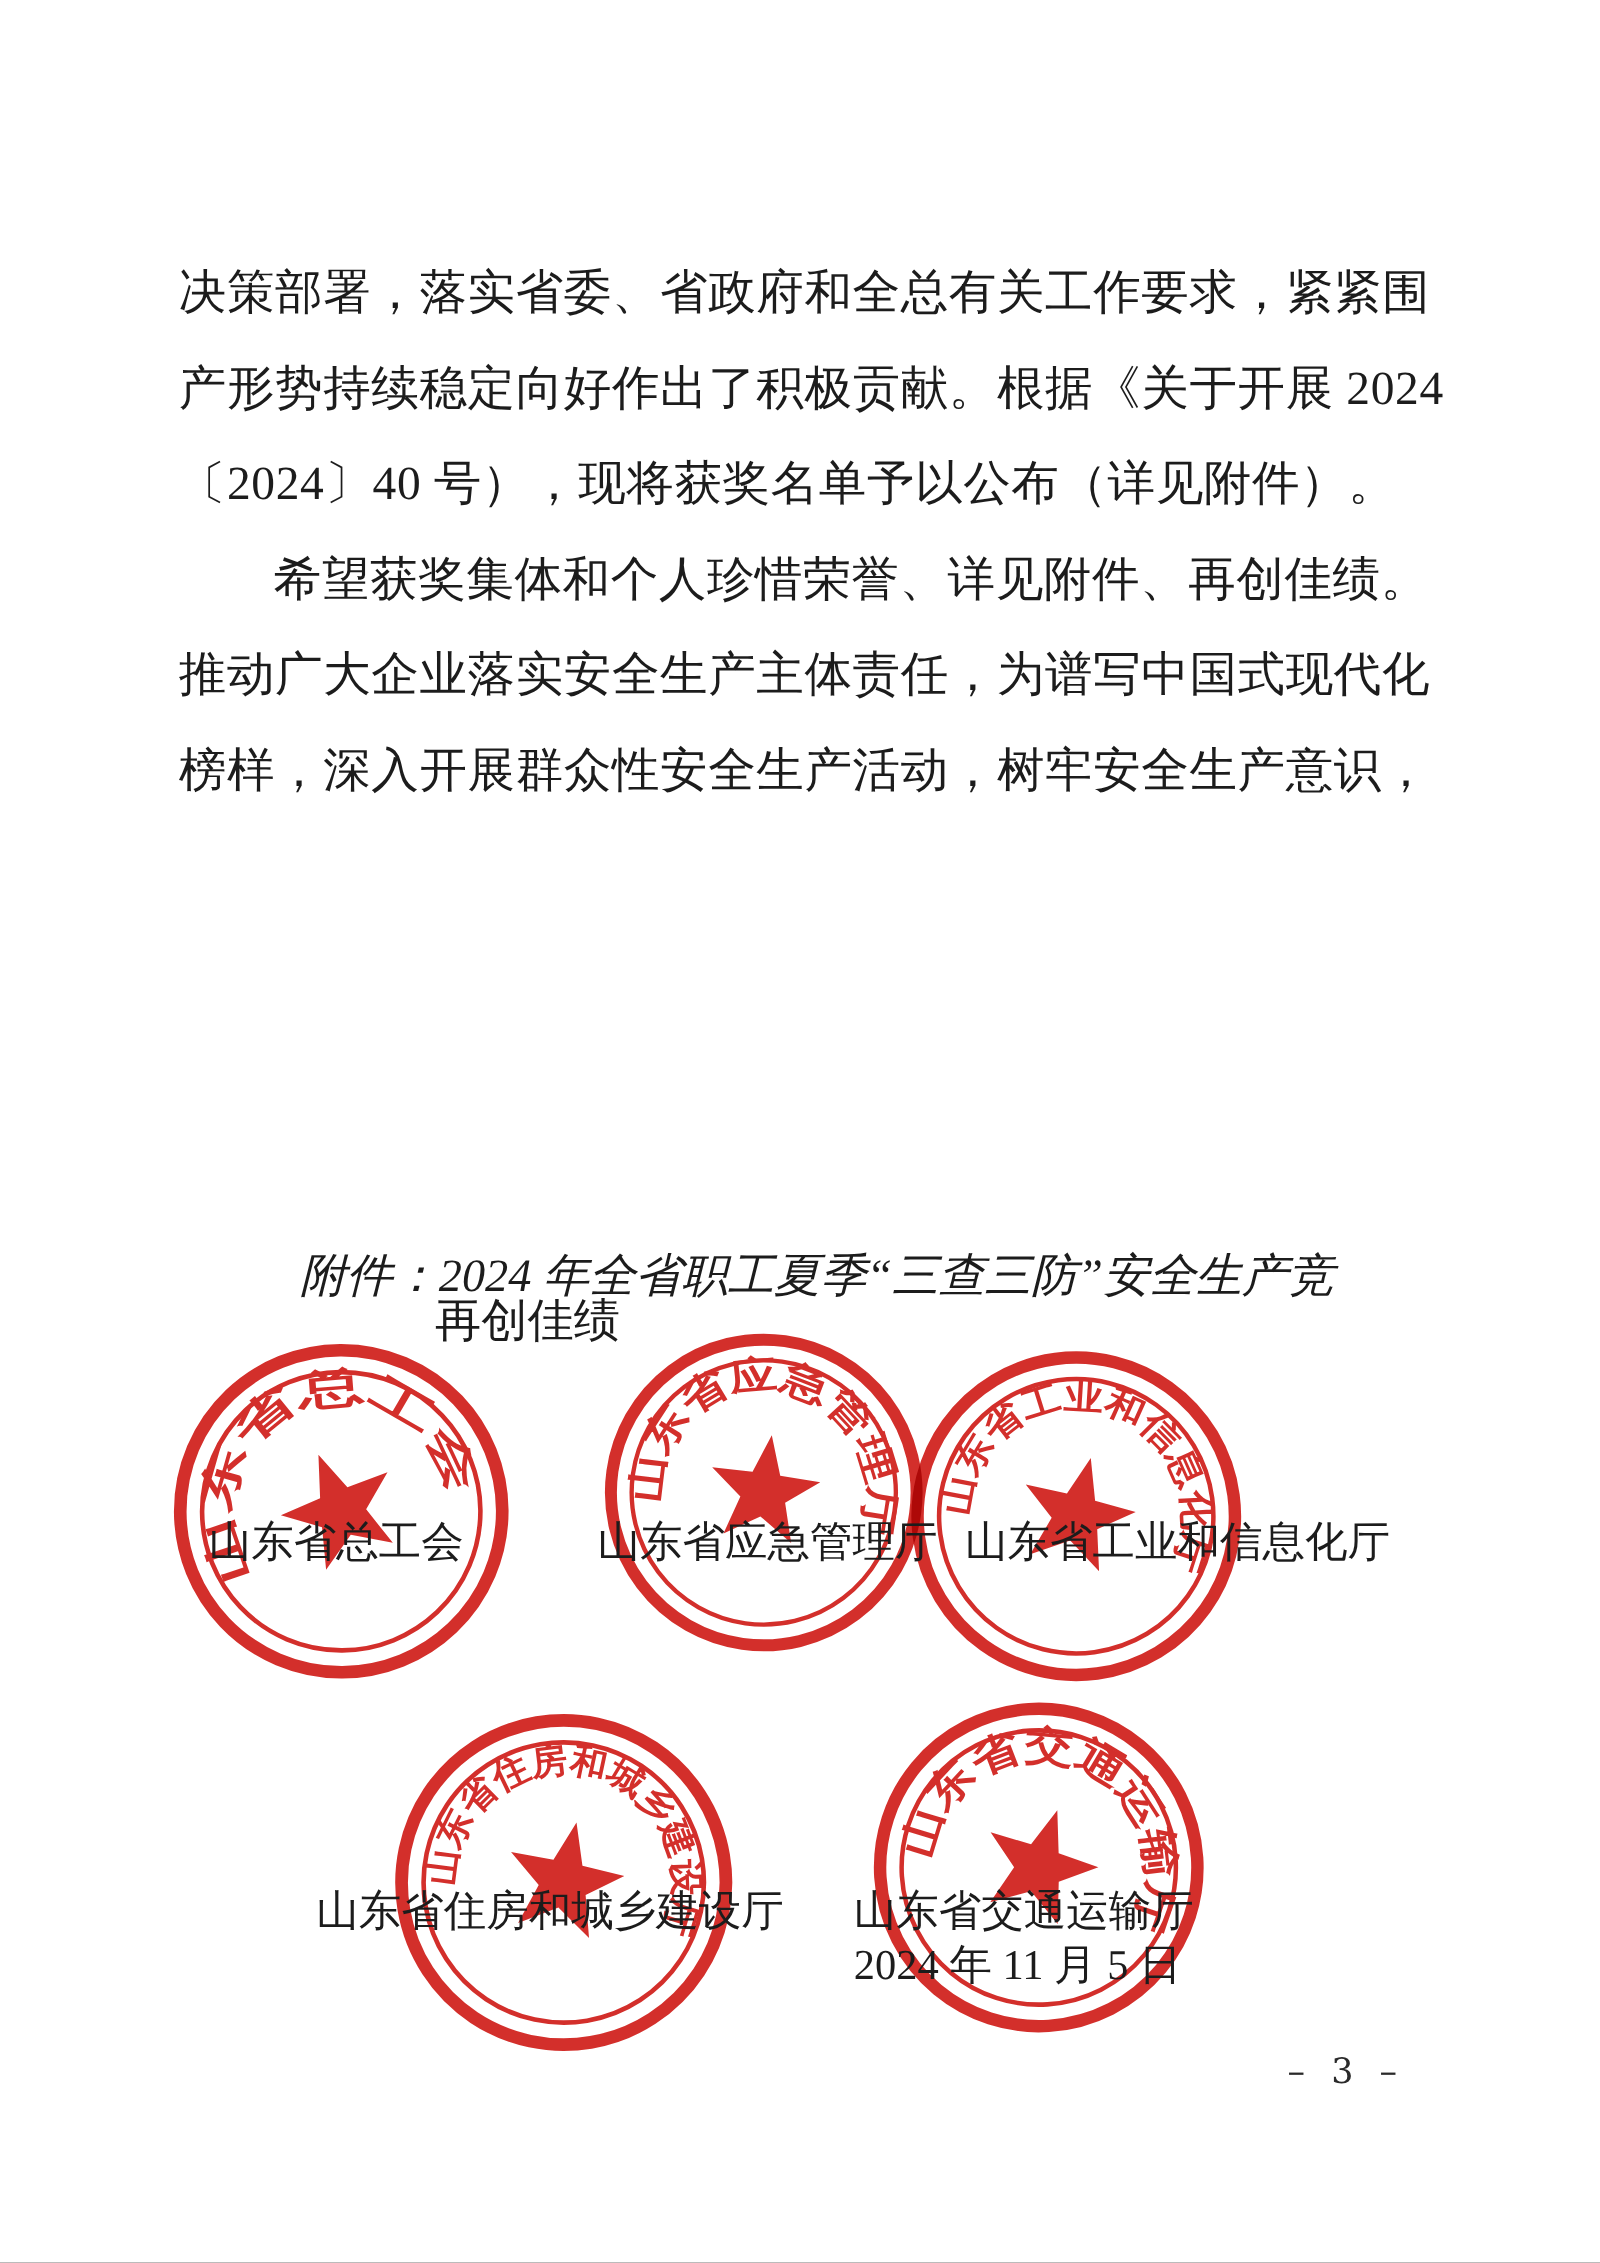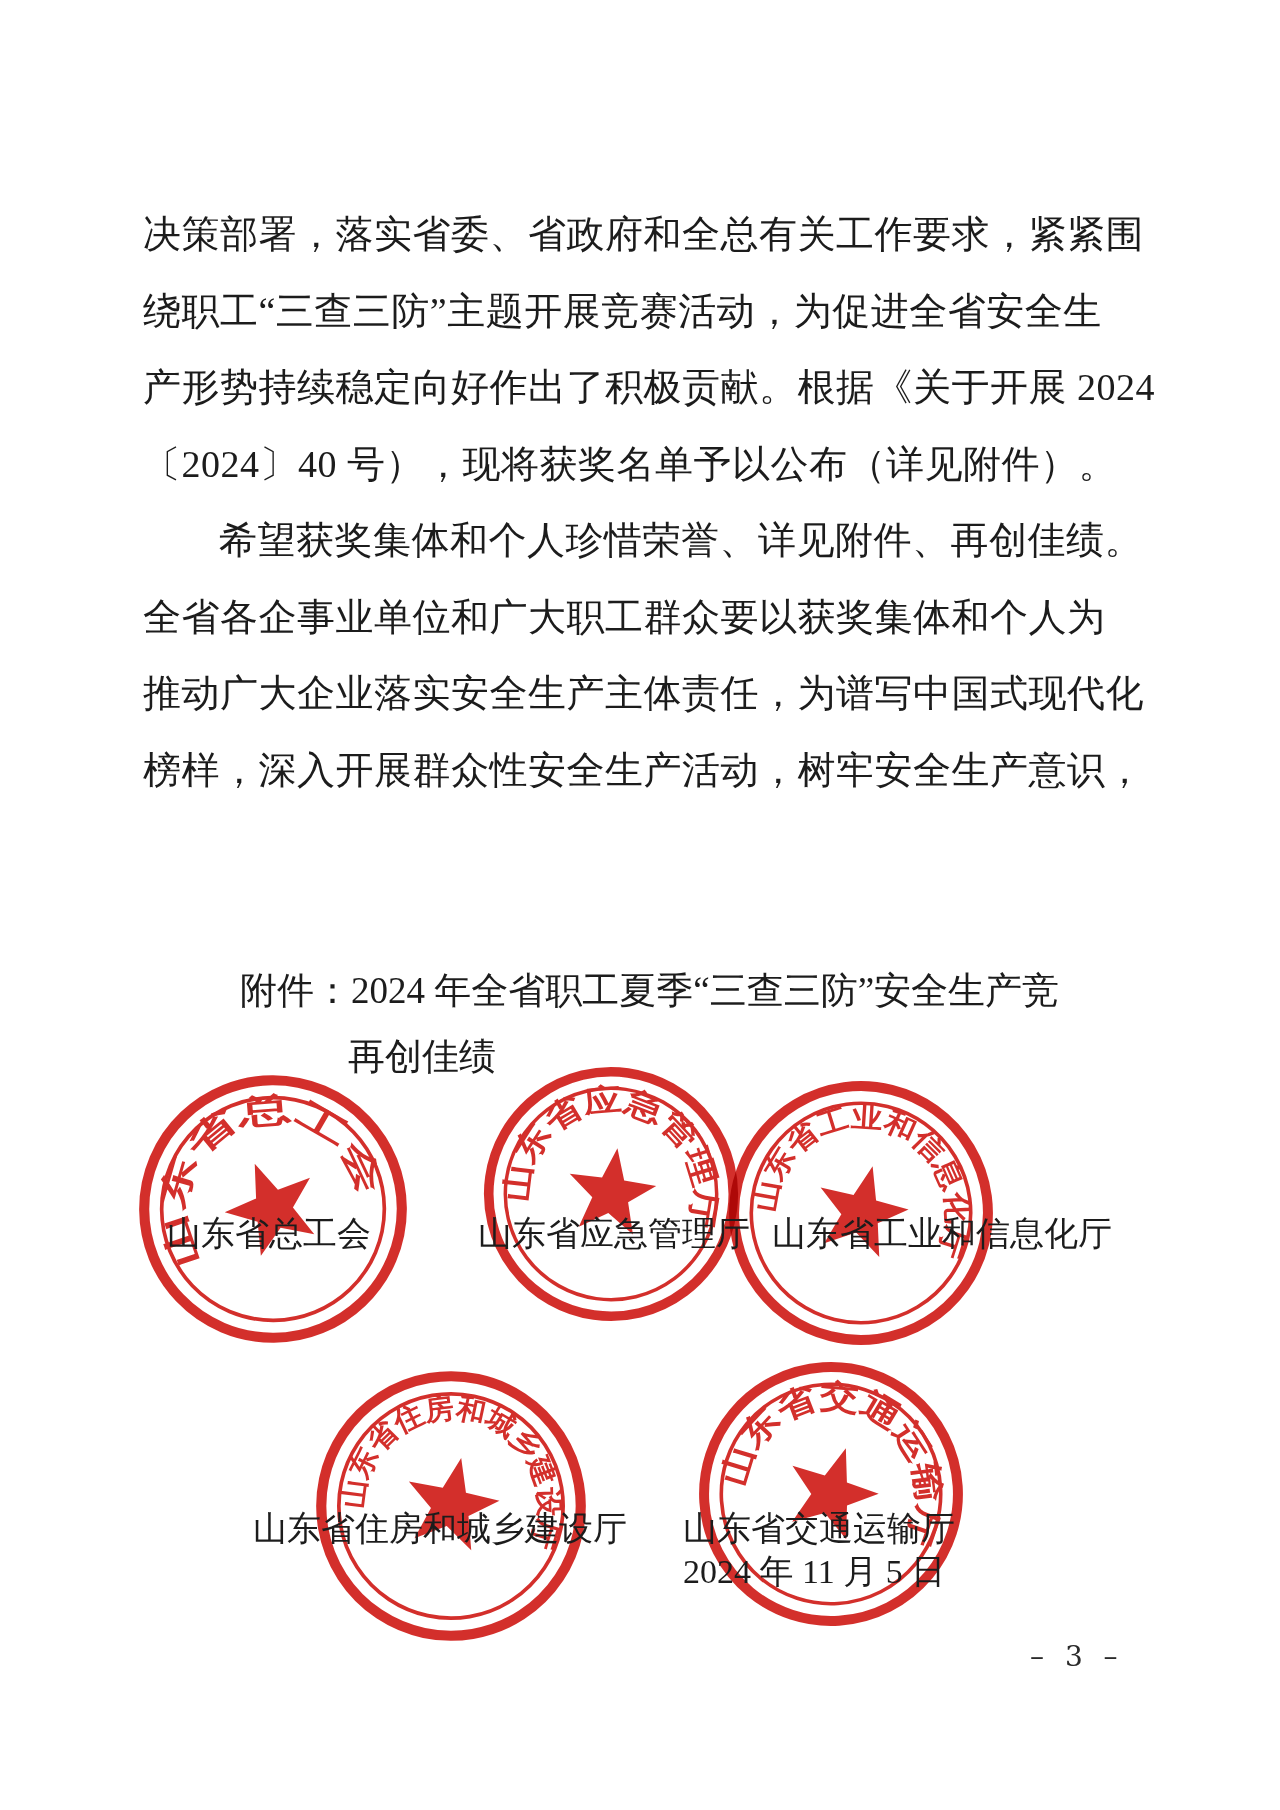--- a/index.html
+++ b/index.html
@@ -13,21 +13,21 @@
     color:#1c1c1c;
   }
   .bodytext{
     position:absolute;left:143px;top:196px;width:1012px;
     font-size:38px;line-height:76.5px;
     letter-spacing:0.5px;
     white-space:nowrap;
   }
   .bodytext .line{height:76.5px;}
   .bodytext .indent{text-indent:76px;}
-  .attach1{position:absolute;left:240px;top:966px;font-size:37px;white-space:nowrap;}
+  .attach1{position:absolute;left:240px;top:996px;font-size:37px;white-space:nowrap;font-style:italic;}
   .attach2{position:absolute;left:348px;top:1032px;font-size:37px;white-space:nowrap;}
   .sig{position:absolute;font-size:34px;white-space:nowrap;z-index:3;}
   .sig1a{left:167px;top:1211px;}
   .sig1b{left:478px;top:1211px;}
   .sig1c{left:772px;top:1211px;}
   .sig2a{left:253px;top:1506px;}
   .sig2b{left:683px;top:1506px;}
   .dateline{left:683px;top:1549px;}
   .pagenum{
     position:absolute;left:1030px;top:1640px;
@@ -41,25 +41,23 @@
   }
   .stamp svg{display:block;width:100%;height:100%;}
 </style>
 </head>
 <body>
 
 <div class="page">
 
   <div class="bodytext">
     <div class="line">决策部署，落实省委、省政府和全总有关工作要求，紧紧围</div>
-    <div class="line">绕职工“三查三防”主题开展竞赛活动，为促进全省安全生</div>
     <div class="line">产形势持续稳定向好作出了积极贡献。根据《关于开展 2024</div>
     <div class="line">〔2024〕40 号），现将获奖名单予以公布（详见附件）。</div>
     <div class="line indent">希望获奖集体和个人珍惜荣誉、详见附件、再创佳绩。</div>
-    <div class="line">全省各企事业单位和广大职工群众要以获奖集体和个人为</div>
     <div class="line">推动广大企业落实安全生产主体责任，为谱写中国式现代化</div>
     <div class="line">榜样，深入开展群众性安全生产活动，树牢安全生产意识，</div>
   </div>
 
   <div class="attach1">附件：2024 年全省职工夏季“三查三防”安全生产竞</div>
   <div class="attach2">再创佳绩</div>
 
   <div class="sig sig1a">山东省总工会</div>
   <div class="sig sig1b">山东省应急管理厅</div>
   <div class="sig sig1c">山东省工业和信息化厅</div>

